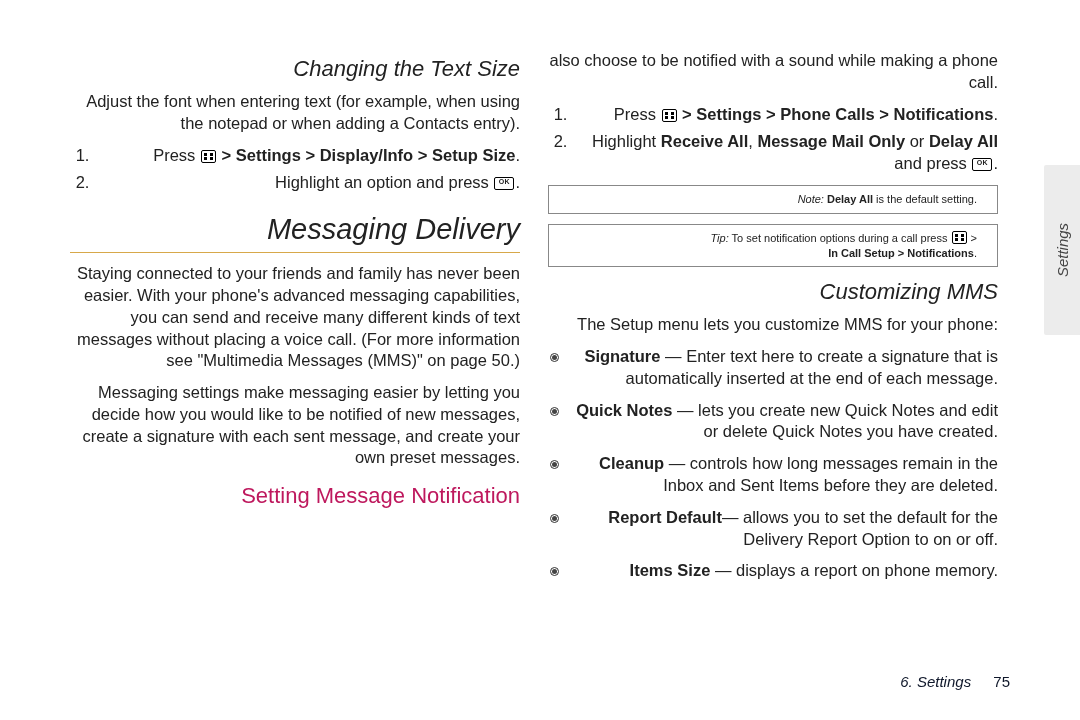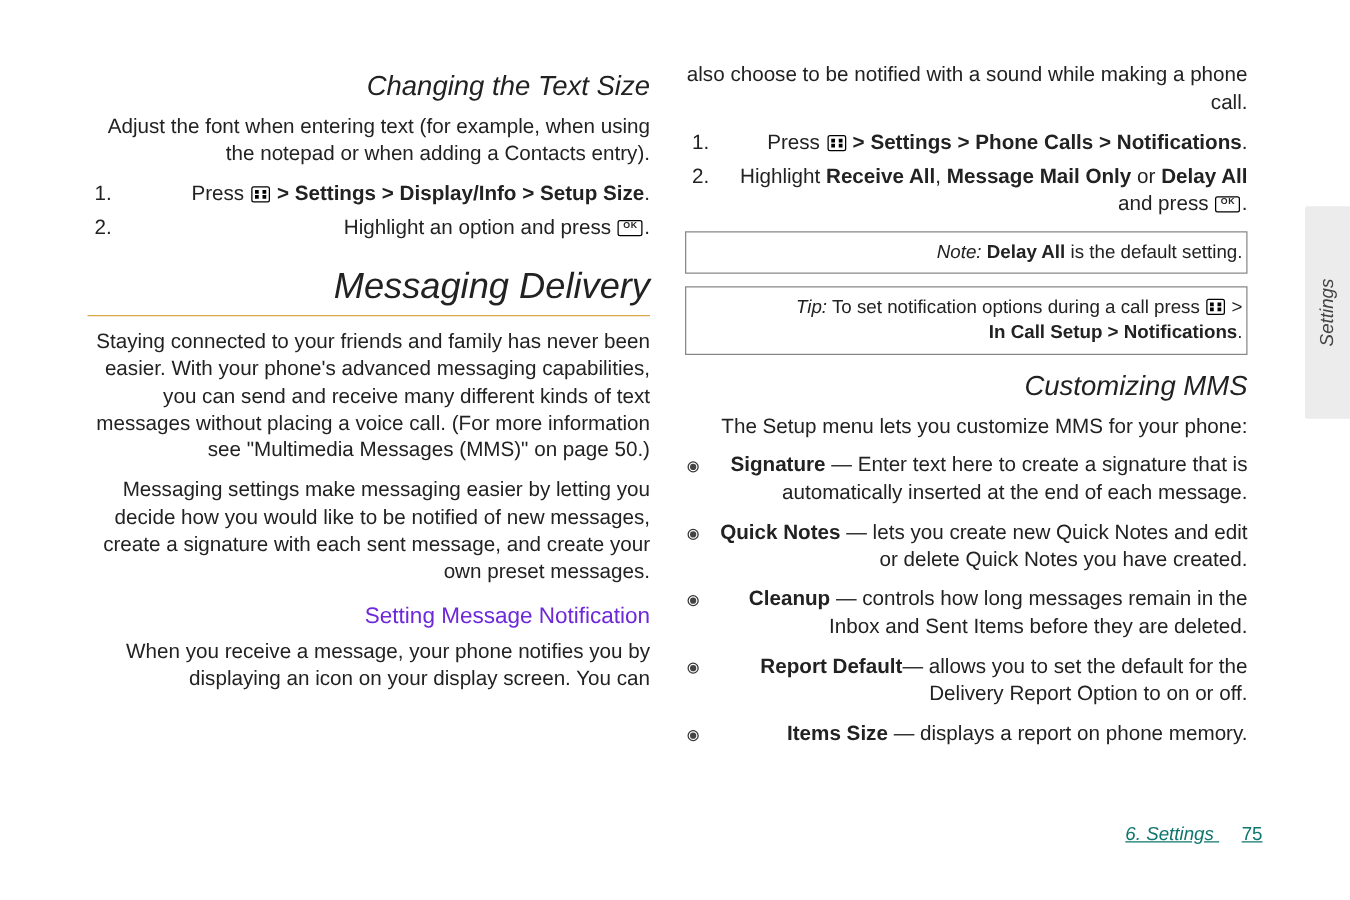--- a/index.html
+++ b/index.html
@@ -35,23 +35,23 @@
     font-size: 29px;
     margin: 16px 0 4px;
     color: #222;
   }
   .h1-rule {
     height: 1px;
     background: #d7a84a;
     margin: 2px 0 10px;
   }
   .h3 {
-    font-size: 18px;
+    font-size: 22px;
     margin: 12px 0 6px;
-    color: #6d28d9;
+    color: #be185d;
   }
   p { margin: 0 0 10px; }
   ol.steps { margin: 0 0 10px; padding-left: 24px; }
   ol.steps li { margin: 0 0 6px; }
   .keyicon {
     display: inline-block;
     width: 15px;
     height: 13px;
     border: 1.4px solid #000;
     border-radius: 2px;
@@ -79,23 +79,23 @@
     left: 0; right: 0; top: -1px;
     font-size: 7px;
     font-weight: bold;
     text-align: center;
     letter-spacing: 0.5px;
   }
   b { font-weight: bold; }
   .sep { color:#222; font-weight:bold; }
   .notebox, .tipbox {
     border: 1px solid #888;
-    padding: 6px 3px;
+    padding: 6px 20px;
     margin: 8px 0 10px;
-    font-size: 15px;
+    font-size: 11px;
     line-height: 1.35;
   }
   .tipbox { padding-left: 10px; }
   .notebox i, .tipbox i { font-style: italic; }
   .tip-indent { padding-left: 32px; display:block; }
   ul.bullets {
     list-style: none;
     margin: 0;
     padding: 0;
   }
@@ -141,25 +141,24 @@
     top: 50%;
     transform: translate(-50%,-50%) rotate(-90deg);
     font-style: italic;
     font-size: 15px;
     color: #444;
     white-space: nowrap;
   }
   .footer {
     position: absolute;
     right: 70px;
-    bottom: 44px;
+    bottom: 30px;
     font-style: italic;
     font-size: 15px;
-    color: #0f766e;
-    text-decoration: underline;
+    color: #0f172a;
   }
   .footer .pg { font-style: normal; margin-left: 18px; }
 </style>
 </head>
 <body>
 
 <div class="page">
 
   <div class="col">
     <div class="h2">Changing the Text Size</div>
@@ -171,21 +170,20 @@
       <li>
         <span>Highlight an option and press </span><span class="keyicon ok"></span><span>.</span>
       </li>
     </ol>
 
     <div class="h1">Messaging Delivery</div>
     <div class="h1-rule"></div>
     <p>Staying connected to your friends and family has never been easier. With your phone's advanced messaging capabilities, you can send and receive many different kinds of text messages without placing a voice call. (For more information see "Multimedia Messages (MMS)" on page 50.)</p>
     <p>Messaging settings make messaging easier by letting you decide how you would like to be notified of new messages, create a signature with each sent message, and create your own preset messages.</p>
     <div class="h3">Setting Message Notification</div>
-    <p>When you receive a message, your phone notifies you by displaying an icon on your display screen. You can</p>
   </div>
 
   <div class="col">
     <p>also choose to be notified with a sound while making a phone call.</p>
     <ol class="steps">
       <li>
         <span>Press </span><span class="keyicon menu"></span><span class="sep"> &gt; </span><b>Settings</b><span class="sep"> &gt; </span><b>Phone Calls</b><span class="sep"> &gt; </span><b>Notifications</b><span>.</span>
       </li>
       <li>
         <span>Highlight </span><b>Receive All</b><span>, </span><b>Message Mail Only</b><span> or </span><b>Delay All</b><span> and press </span><span class="keyicon ok"></span><span>.</span>

